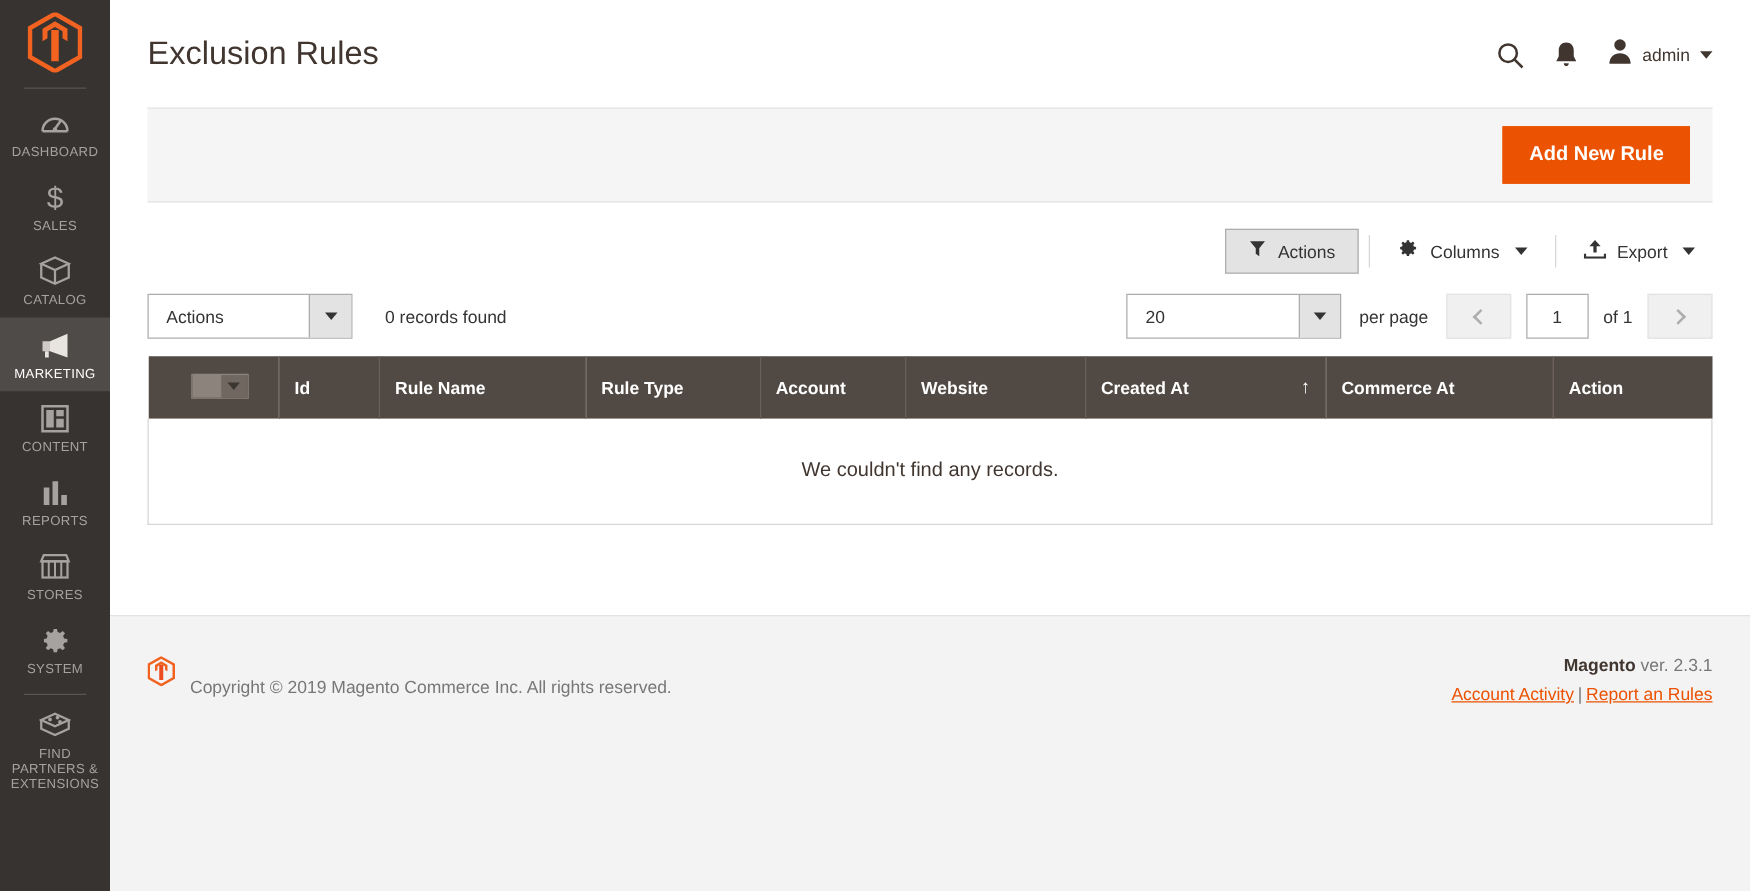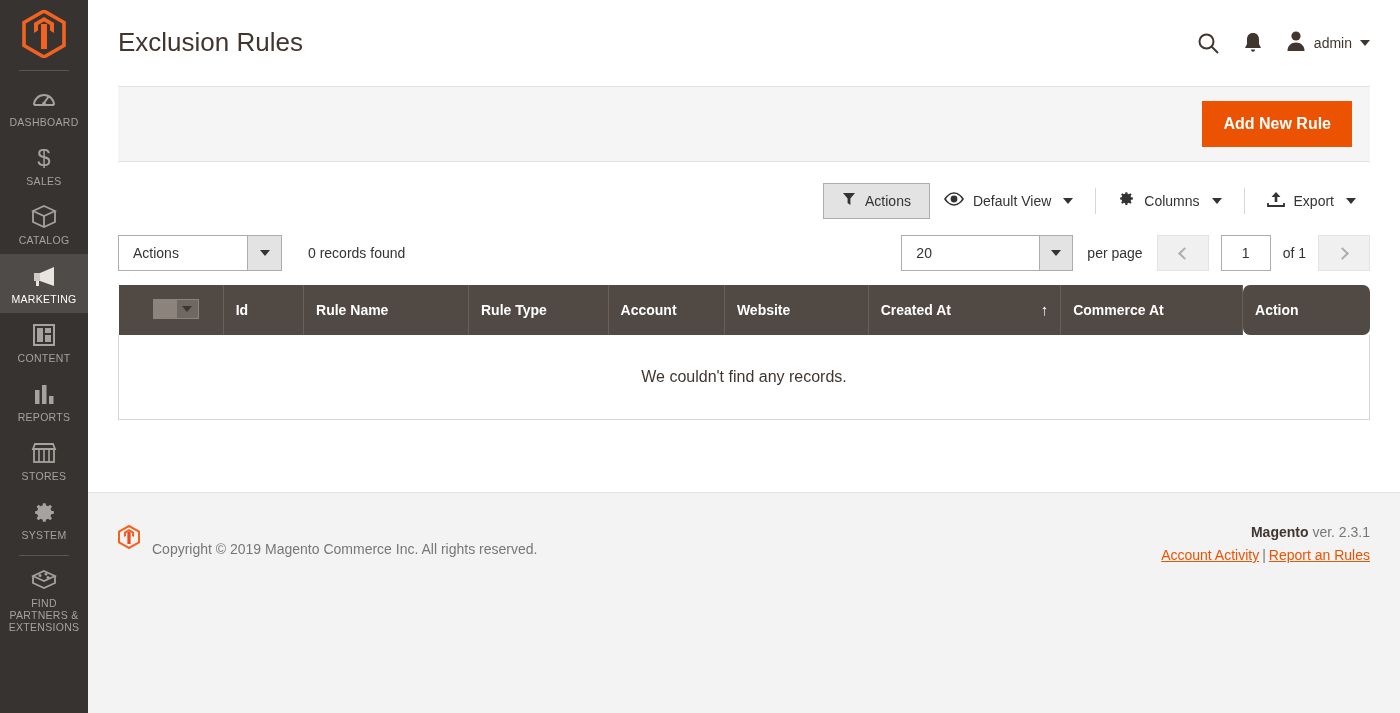--- a/index.html
+++ b/index.html
@@ -153,21 +153,21 @@
   }
   table.grid thead th:last-child { border-right: none; }
   th.col-check { width: 99px; }
   th.col-id { width: 76px; }
   th.col-name { width: 156px; }
   th.col-type { width: 132px; }
   th.col-status { width: 110px; }
   th.col-website { width: 136px; }
   th.col-created { width: 182px; }
   th.col-updated { width: 172px; }
-  th.col-action { width: 120px; border-radius: 7px; }
+  th.col-action { width: 120px; }
   .th-inner { display: flex; align-items: center; justify-content: space-between; }
   .sort-asc { color: #ffffff; font-size: 15px; line-height: 14px; }
   .mass-select {
     display: inline-flex; align-items: stretch; height: 20px;
     border: 1px solid #8c837c; margin-left: 22px; cursor: pointer;
   }
   .mass-check { width: 22px; background: #8c837c; }
   .mass-arrow {
     width: 22px; background: #6f6760; display: flex;
     align-items: center; justify-content: center;
@@ -354,30 +354,20 @@
     <div class="grid-toolbar">
       <div class="tb-btn filters">
         <span>
           <svg width="14" height="14" viewBox="0 0 14 14">
             <path d="M1 1 L13 1 L8.4 6.6 L8.4 13 L5.6 11 L5.6 6.6 Z" fill="#333333"></path>
           </svg>
         </span>
         <span>Actions</span>
       </div>
 
-      <div class="tb-btn">
-        <span>
-          <svg width="20" height="14" viewBox="0 0 20 14">
-            <path d="M10 1 C4.5 1 1 7 1 7 C1 7 4.5 13 10 13 C15.5 13 19 7 19 7 C19 7 15.5 1 10 1 Z" fill="none" stroke="#333333" stroke-width="1.6"></path>
-            <circle cx="10" cy="7" r="3.4" fill="#333333"></circle>
-          </svg>
-        </span>
-        <span>Default View</span>
-        <span class="tb-caret"></span>
-      </div>
 
       <div class="tb-sep"></div>
 
       <div class="tb-btn">
         <span>
           <svg width="17" height="17" viewBox="0 0 24 24">
             <path fill="#333333" d="M12 8a4 4 0 1 0 0 8 4 4 0 0 0 0-8zm0 6.2a2.2 2.2 0 1 1 0-4.4 2.2 2.2 0 0 1 0 4.4z"></path>
             <path fill="#333333" d="M21 13.3v-2.6l-2.5-.4a6.9 6.9 0 0 0-.8-1.9l1.5-2-1.8-1.8-2 1.5a6.9 6.9 0 0 0-1.9-.8L13.1 3h-2.6l-.4 2.3a6.9 6.9 0 0 0-1.9.8l-2-1.5-1.8 1.8 1.5 2a6.9 6.9 0 0 0-.8 1.9L3 10.7v2.6l2.1.4c.2.7.5 1.3.8 1.9l-1.5 2 1.8 1.8 2-1.5c.6.4 1.2.6 1.9.8l.4 2.3h2.6l.4-2.3c.7-.2 1.3-.4 1.9-.8l2 1.5 1.8-1.8-1.5-2c.4-.6.6-1.2.8-1.9l2.5-.4z"></path>
           </svg>
         </span>

